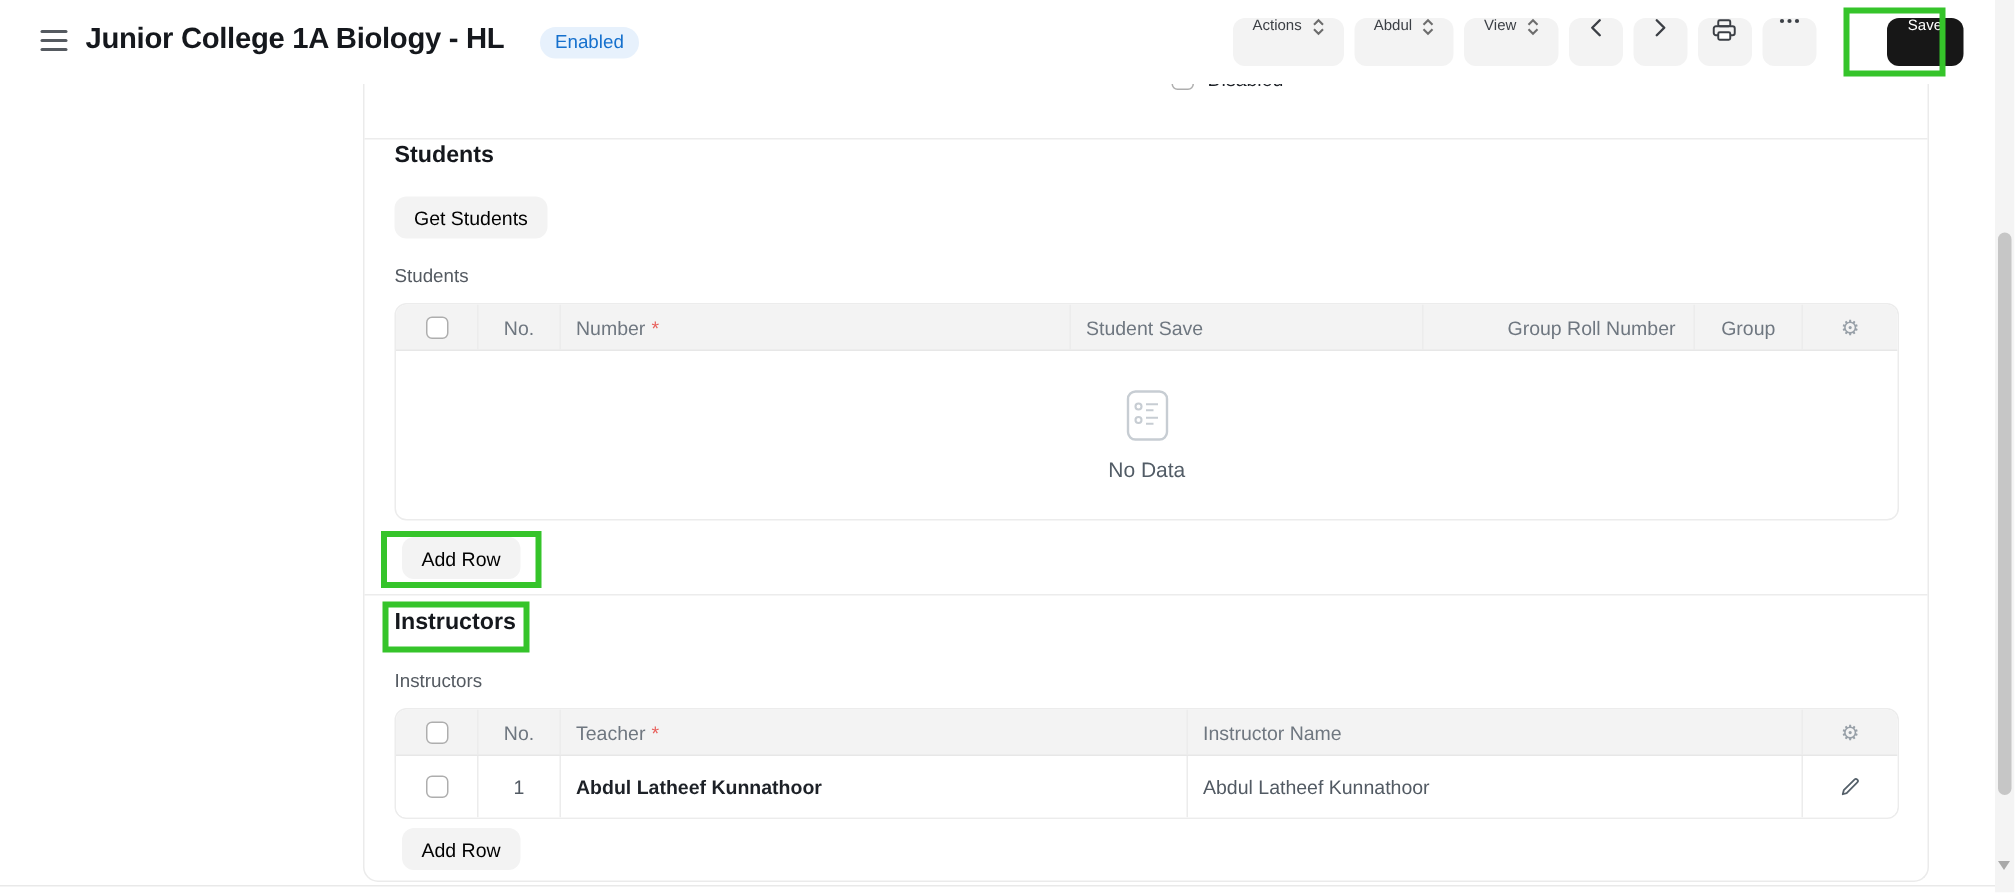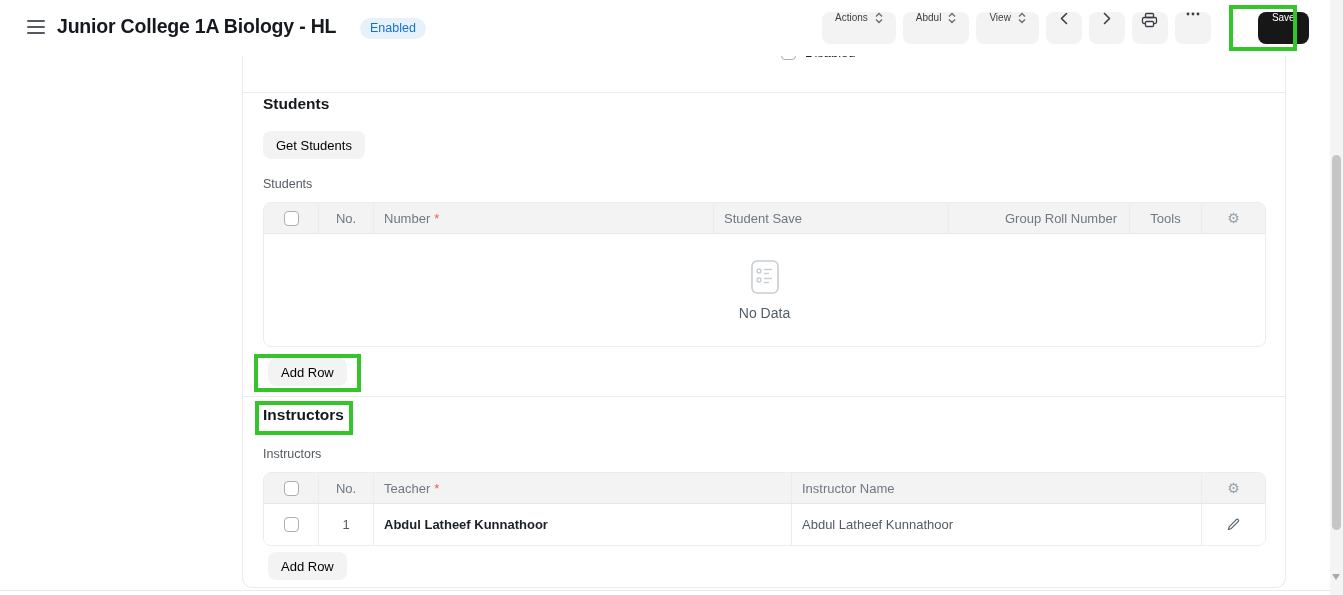--- a/index.html
+++ b/index.html
@@ -141,21 +141,21 @@
         <div class="cell c-check">
           <div class="checkbox"></div>
         </div>
         <div class="cell c-no">No.</div>
         <div class="cell c-student">
           <span>Number</span>
           <span class="required">*</span>
         </div>
         <div class="cell c-sname">Student Save</div>
         <div class="cell c-grn">Group Roll Number</div>
-        <div class="cell c-active">Tools</div>
+        <div class="cell c-active">Group</div>
         <div class="cell c-gear">
           <span class="gear-glyph">⚙</span>
         </div>
       </div>
       <div class="grid-body-empty">
         <svg width="32" height="36" viewBox="0 0 32 36">
           <rect x="3" y="2" width="26" height="32" rx="5" fill="none" stroke="#c7cdd3" stroke-width="1.6"></rect>
           <circle cx="10" cy="12" r="2" fill="none" stroke="#c7cdd3" stroke-width="1.4"></circle>
           <line x1="15" y1="10.5" x2="23" y2="10.5" stroke="#c7cdd3" stroke-width="1.4"></line>
           <line x1="15" y1="14.5" x2="20" y2="14.5" stroke="#c7cdd3" stroke-width="1.4"></line>

